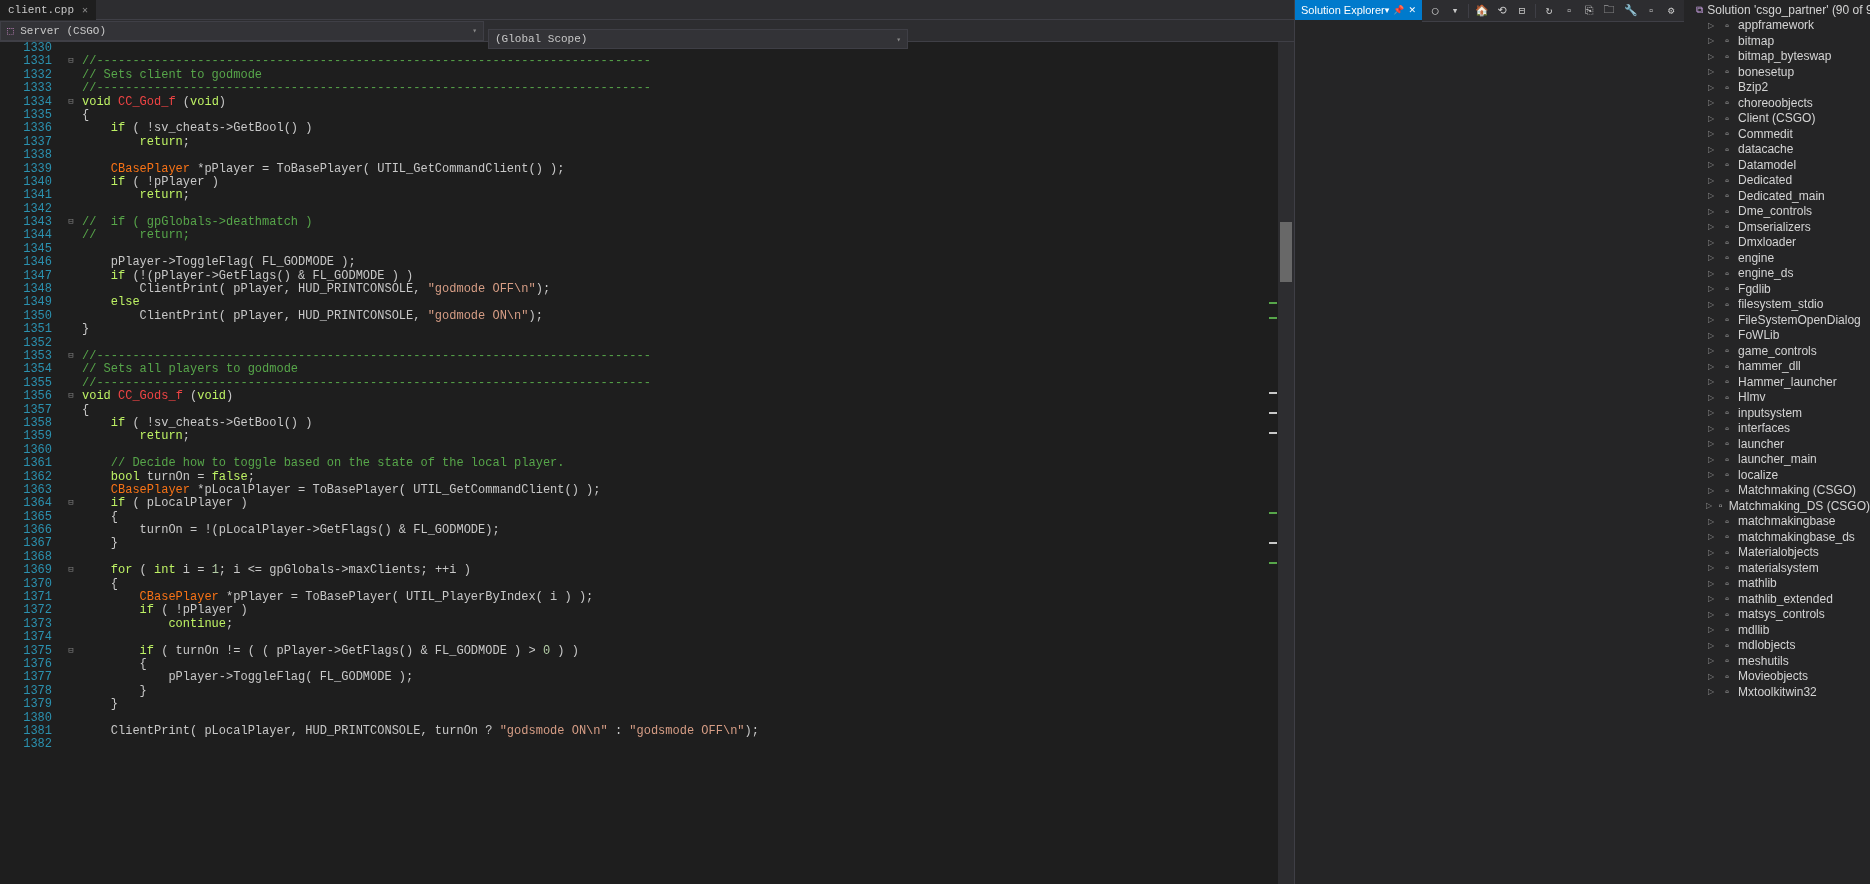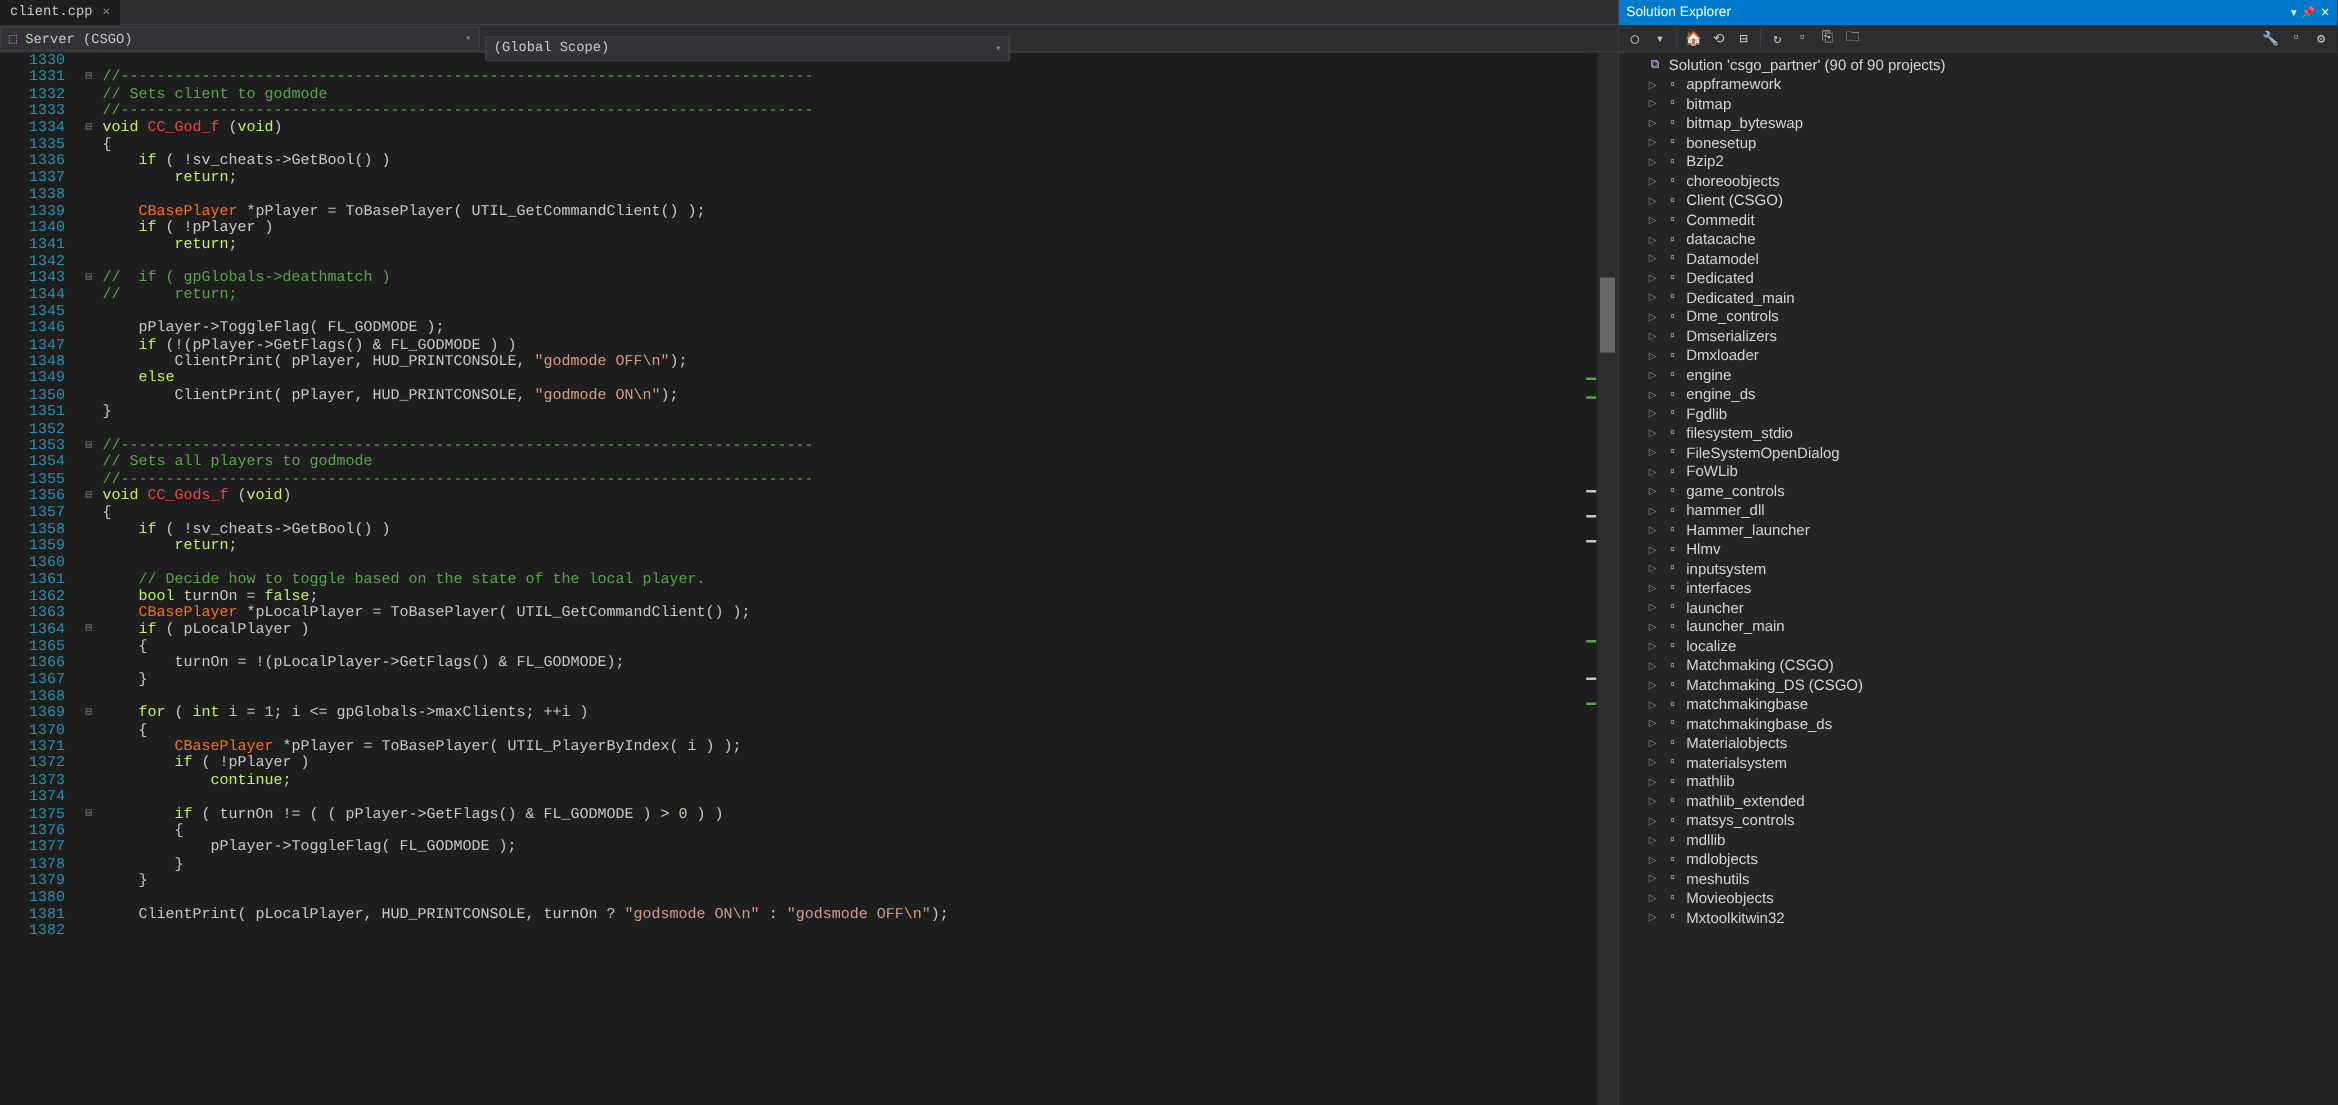--- a/index.html
+++ b/index.html
@@ -4,21 +4,21 @@
 <style>
 * { margin:0; padding:0; box-sizing:border-box; }
 html,body { width:1870px; height:884px; font-family:Consolas,'Courier New',monospace; font-size:12px; background:#1e1e1e; color:#d4d4d4; overflow:hidden; }
 .root { display:flex; width:100%; height:100%; }
 .editor-panel { flex:1; display:flex; flex-direction:column; background:#1e1e1e; min-width:0; }
 .tab-strip { height:20px; background:#2d2d30; display:flex; align-items:center; border-bottom:1px solid #3f3f46; }
 .tab { height:20px; padding:0 8px; display:flex; align-items:center; gap:8px; background:#1e1e1e; color:#c8c8c8; font-size:11px; cursor:pointer; }
 .tab .close { color:#888; font-size:10px; }
 .context-bar { height:22px; background:#2d2d30; display:flex; align-items:center; border-bottom:1px solid #3f3f46; }
 .context-dd { height:20px; background:#333337; border:1px solid #3f3f46; color:#c8c8c8; font-size:11px; padding:0 6px; display:flex; align-items:center; justify-content:space-between; }
-.context-dd.left { width:384px; }
+.context-dd.left { width:484px; }
 .context-dd.right { flex:1; margin-left:4px; max-width:420px;margin-top:17px; }
 .dd-arrow { font-size:8px; color:#888; }
 .code-area { flex:1; display:flex; position:relative; overflow:hidden; }
 .gutter { width:64px; background:#1e1e1e; color:#2b91af; text-align:right; padding-right:12px; font-size:12px; line-height:13.4px; user-select:none; }
 .gutter .ln { height:13.4px; }
 .fold-col { width:14px; background:#1e1e1e; color:#808080; font-size:9px; line-height:13.4px; }
 .fold-col .f { height:13.4px; text-align:center; }
 .code { flex:1; font-size:12px; line-height:13.4px; white-space:pre; padding-left:4px; }
 .code .row { height:13.4px; }
 .c-com { color:#57a64a; }
@@ -28,21 +28,21 @@
 .c-num { color:#b5cea8; }
 .c-id { color:#ef4444; }
 .c-txt { color:#c8c8c8; }
 .vscroll { width:16px; background:#2d2d30; position:relative; }
 .vscroll .thumb { position:absolute; left:2px; right:2px; top:180px; height:60px; background:#686868; }
 .overview { width:10px; background:#1e1e1e; position:relative; }
 .overview .mark { position:absolute; left:1px; right:1px; height:2px; }
 .mark.g { background:#57a64a; }
 .mark.w { background:#c8c8c8; }
 
-.solution-panel { width:576px; background:#252526; display:flex; flex-direction:column; border-left:1px solid #3f3f46; }
+.solution-panel { width:576px; background:#252526; display:flex; flex-direction:row; border-left:1px solid #3f3f46; }
 .sol-title { height:20px; background:#007acc; color:#fff; display:flex; align-items:center; padding:0 6px; font-size:11px; font-family:'Segoe UI',sans-serif; justify-content:space-between; }
 .sol-title .ctrls { display:flex; gap:4px; font-size:9px; }
 .sol-toolbar { height:22px; background:#2d2d30; display:flex; align-items:center; padding:0 4px; gap:2px; border-bottom:1px solid #3f3f46; }
 .tb-btn { width:18px; height:18px; display:flex; align-items:center; justify-content:center; color:#c8c8c8; font-size:11px; cursor:pointer; }
 .tb-sep { width:1px; height:14px; background:#3f3f46; margin:0 2px; }
 .sol-search { height:22px; background:#252526; border-bottom:1px solid #3f3f46; padding:2px 4px; }
 .sol-search input { width:100%; height:18px; background:#333337; border:1px solid #3f3f46; color:#888; font-size:11px; padding:0 6px; font-family:'Segoe UI',sans-serif; }
 .sol-tree { flex:1; overflow-y:auto; font-family:'Segoe UI',sans-serif; font-size:12px; padding-top:2px; }
 .tree-row { height:15.5px; display:flex; align-items:center; padding-left:8px; gap:4px; color:#d4d4d4; cursor:pointer; white-space:nowrap; }
 .tree-row.indent1 { padding-left:22px; }

